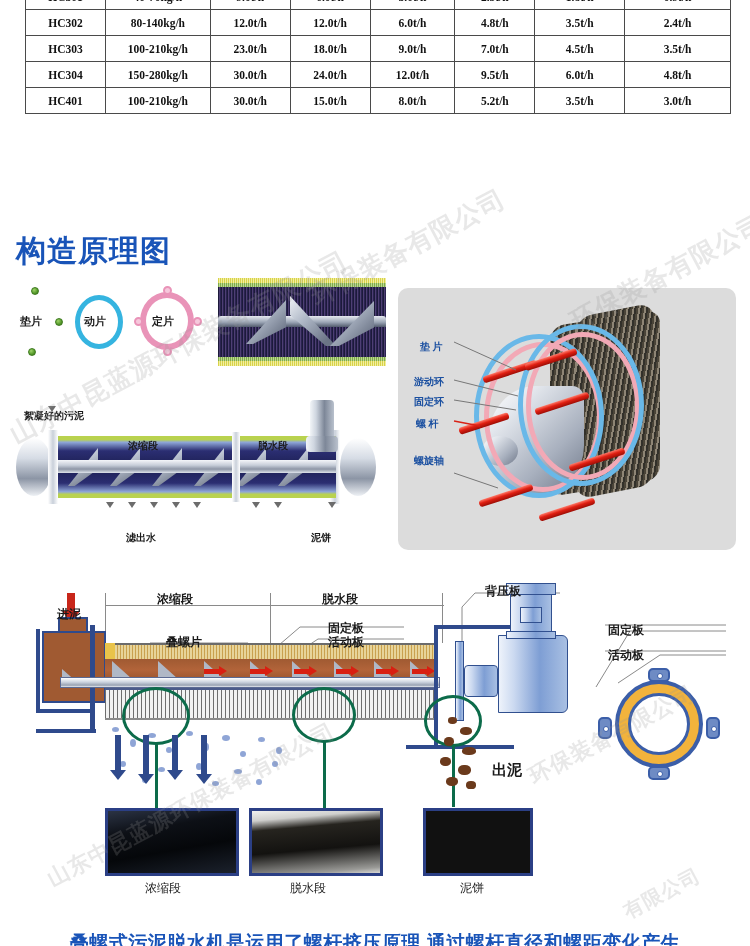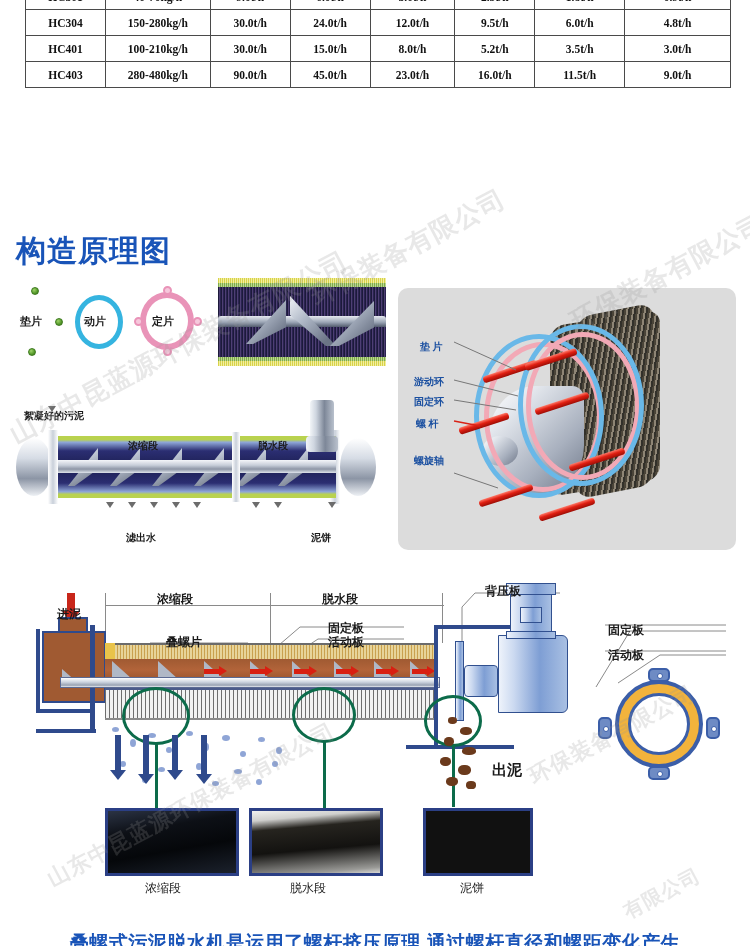--- a/index.html
+++ b/index.html
@@ -316,20 +316,40 @@
     <tbody>
       <tr>
         <td class="c0">HC301</td>
         <td class="c1">40-70kg/h</td>
         <td class="c2">9.0t/h</td>
         <td class="c3 teal">6.0t/h</td>
         <td class="c4 teal">3.0t/h</td>
         <td class="c5">2.5t/h</td>
         <td class="c6">1.8t/h</td>
         <td class="c7">0.9t/h</td>
+      </tr>
+      <tr>
+        <td class="c0">HC302</td>
+        <td class="c1">80-140kg/h</td>
+        <td class="c2">12.0t/h</td>
+        <td class="c3 teal">12.0t/h</td>
+        <td class="c4 teal">6.0t/h</td>
+        <td class="c5">4.8t/h</td>
+        <td class="c6">3.5t/h</td>
+        <td class="c7">2.4t/h</td>
+      </tr>
+      <tr>
+        <td class="c0">HC303</td>
+        <td class="c1">100-210kg/h</td>
+        <td class="c2">23.0t/h</td>
+        <td class="c3 teal">18.0t/h</td>
+        <td class="c4 teal">9.0t/h</td>
+        <td class="c5">7.0t/h</td>
+        <td class="c6">4.5t/h</td>
+        <td class="c7">3.5t/h</td>
       </tr>
       <tr>
         <td class="c0">HC304</td>
         <td class="c1">150-280kg/h</td>
         <td class="c2">30.0t/h</td>
         <td class="c3 teal">24.0t/h</td>
         <td class="c4 teal">12.0t/h</td>
         <td class="c5">9.5t/h</td>
         <td class="c6">6.0t/h</td>
         <td class="c7">4.8t/h</td>
@@ -337,30 +357,20 @@
       <tr>
         <td class="c0">HC401</td>
         <td class="c1">100-210kg/h</td>
         <td class="c2">30.0t/h</td>
         <td class="c3 teal">15.0t/h</td>
         <td class="c4 teal">8.0t/h</td>
         <td class="c5">5.2t/h</td>
         <td class="c6">3.5t/h</td>
         <td class="c7">3.0t/h</td>
       </tr>
-      <tr>
-        <td class="c0">HC403</td>
-        <td class="c1">280-480kg/h</td>
-        <td class="c2">90.0t/h</td>
-        <td class="c3 teal">45.0t/h</td>
-        <td class="c4 teal">23.0t/h</td>
-        <td class="c5">16.0t/h</td>
-        <td class="c6">11.5t/h</td>
-        <td class="c7">9.0t/h</td>
-      </tr>
     </tbody>
   </table>
 </div>
 
 <div class="section-title">构造原理图</div>
 
 <div class="wm wm1">山东中昆蓝源环保装备有限公司</div>
 <div class="wm wm2">环保装备有限公司</div>
 <div class="wm wm3">环保装备有限公司</div>
 <div class="wm wm4">山东中昆蓝源环保装备有限公司</div>

